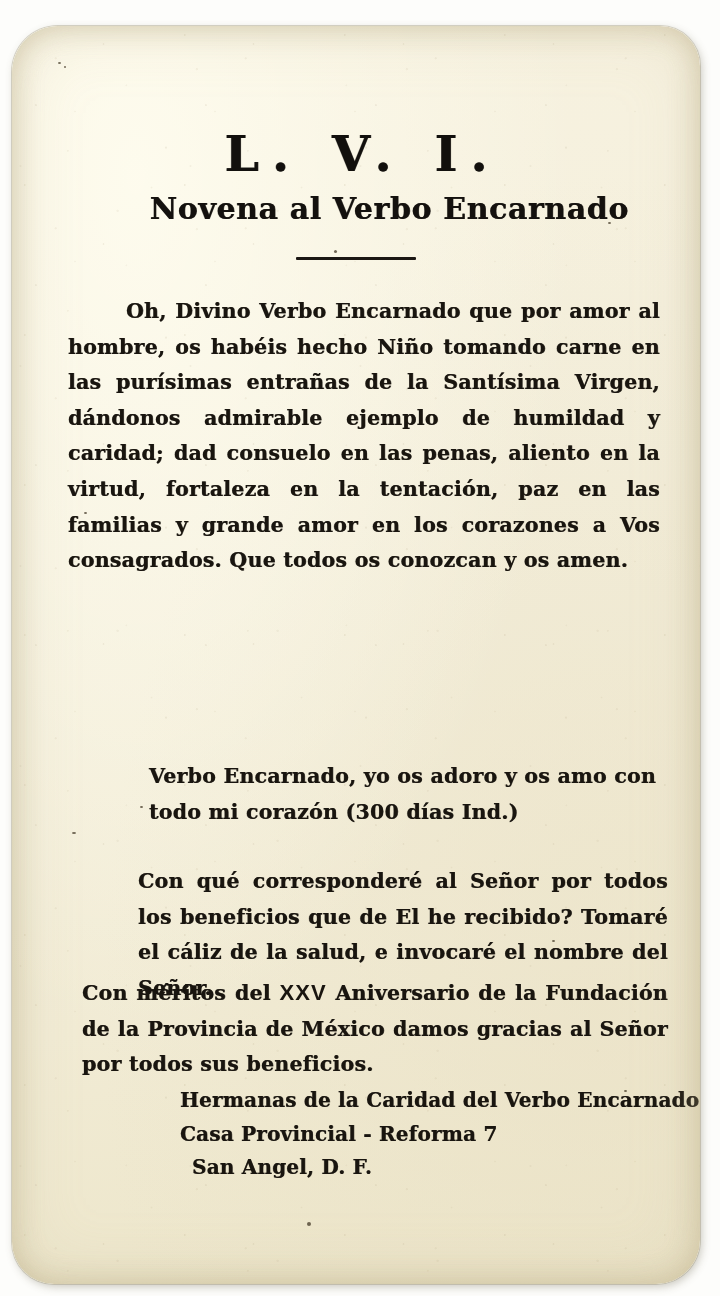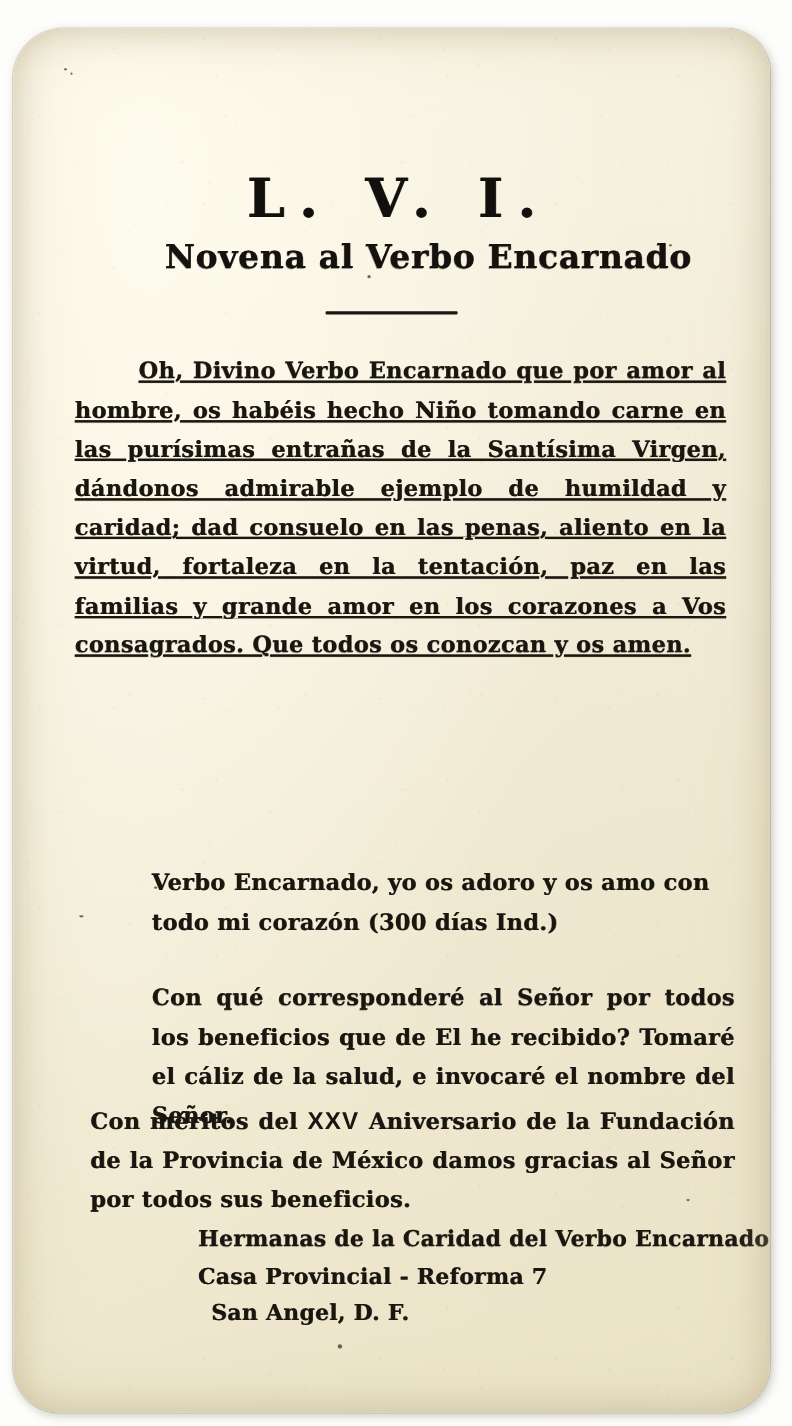--- a/index.html
+++ b/index.html
@@ -73,21 +73,20 @@
     border-radius: 46px 40px 44px 42px;
     box-shadow:
       inset 0 0 30px rgba(176,162,122,0.38),
       inset 0 0 70px rgba(196,184,148,0.22);
   }
 
   .content {
     position: absolute;
     inset: 0;
     padding: 0;
-    margin-top: 26px;
   }
 
   
   .fraktur {
     font-family: "DejaVu Serif", serif;
     font-weight: 700;
     color: #161310;
     font-synthesis: none;
     -webkit-font-smoothing: none;
   }
@@ -145,34 +144,33 @@
     text-align: justify;
     text-align-last: left;
   }
 
   
   #para-oh {
     left: 56px;
     top: 268px;
     width: 592px;
     text-indent: 58px;
-    text-decoration: underline;
   }
 
   
   #para-oid {
     left: 56px;
     top: 552px;
     width: 592px;
     text-indent: 58px;
   }
 
   
   #para-ejac {
-    left: 126px;
+    left: 137px;
     top: 733px;
     width: 526px;
     text-align: left;
   }
 
   .nine-times {
     position: absolute;
     left: 126px;
     top: 796px;
     width: 466px;

